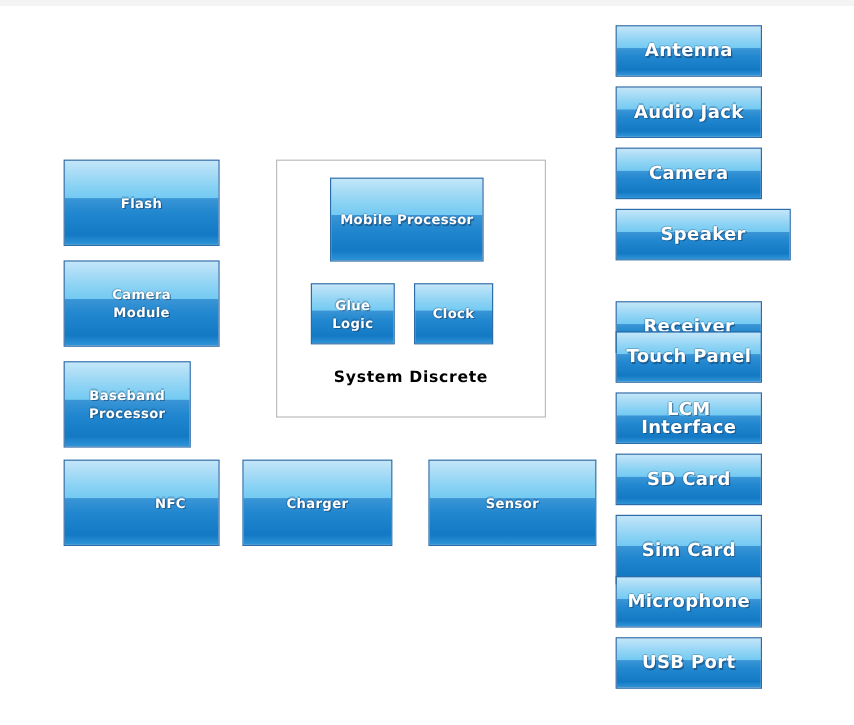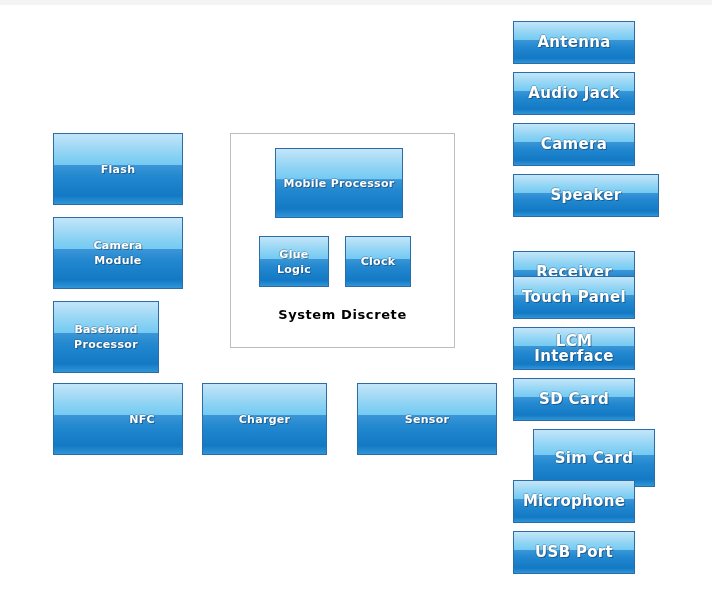--- a/index.html
+++ b/index.html
@@ -154,21 +154,21 @@
       </div>
       <div class="block rail" style="left: 513px; top: 276px; width: 122px; height: 43px;">
         <span class="lbl">Touch Panel</span>
       </div>
       <div class="block rail" style="left: 513px; top: 327px; width: 122px; height: 43px;">
         <span class="lbl">LCM Interface</span>
       </div>
       <div class="block rail" style="left: 513px; top: 378px; width: 122px; height: 43px;">
         <span class="lbl">SD Card</span>
       </div>
-      <div class="block rail" style="left: 513px; top: 429px; width: 122px; height: 58px; margin-left: 20px;">
+      <div class="block rail" style="left: 513px; top: 429px; width: 122px; height: 58px;">
         <span class="lbl">Sim Card</span>
       </div>
       <div class="block rail" style="left: 513px; top: 480px; width: 122px; height: 43px;">
         <span class="lbl">Microphone</span>
       </div>
       <div class="block rail" style="left: 513px; top: 531px; width: 122px; height: 43px;">
         <span class="lbl">USB Port</span>
       </div>
     </div>
 

